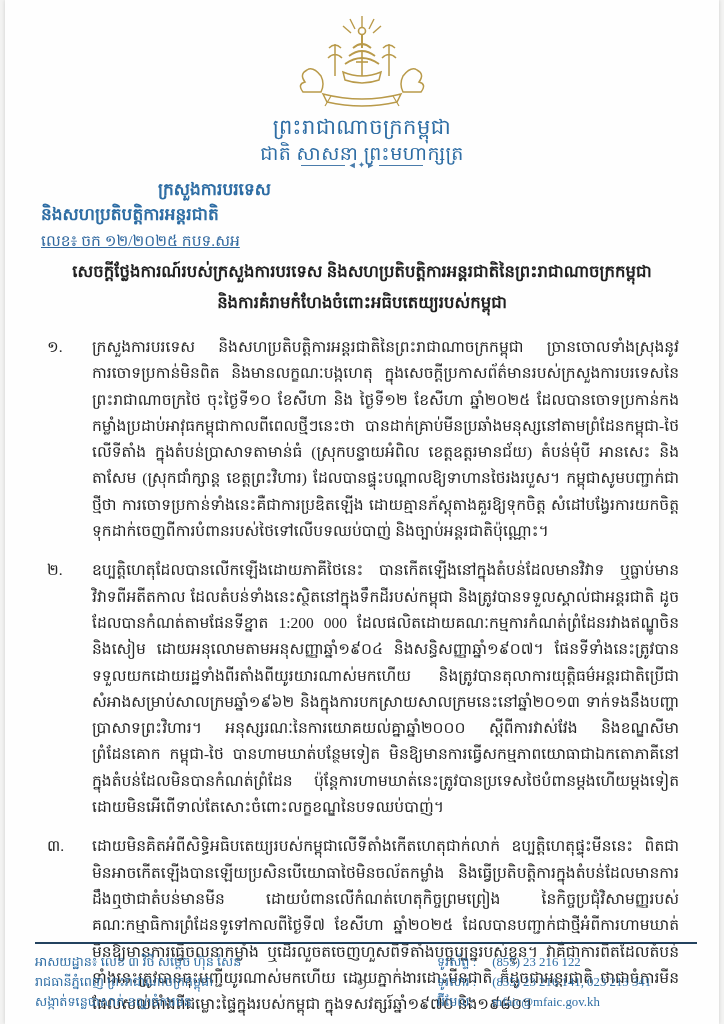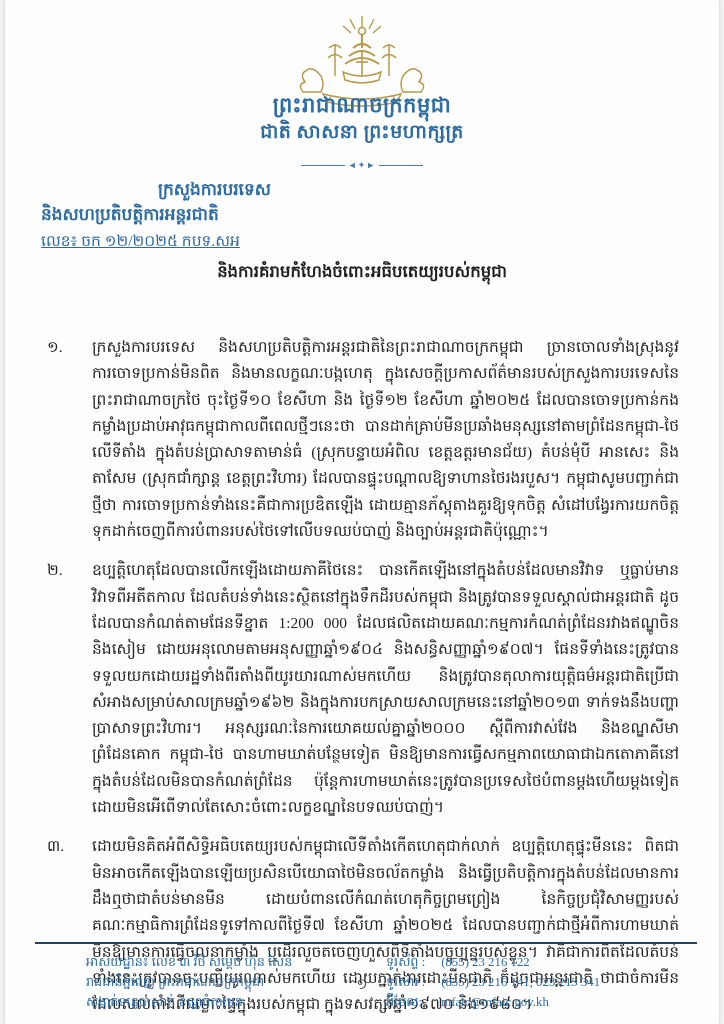--- a/index.html
+++ b/index.html
@@ -16,24 +16,24 @@
     background:#fefefe;
     box-shadow:0 0 4px rgba(0,0,0,.15);
     box-sizing:border-box;
   }
   
   .crest-wrap{
     position:absolute;top:14px;left:0;right:0;
     display:flex;justify-content:center;
   }
   .kingdom-head{
-    position:absolute;top:92px;left:0;right:0;
+    position:absolute;top:114px;left:0;right:0;
     text-align:center;
     color:#2e6da4;
-    font-weight:bold;
+    font-weight:normal;
   }
   .kingdom-line1{font-size:21px;line-height:27px;letter-spacing:.5px;}
   .kingdom-line2{font-size:19px;line-height:26px;letter-spacing:.5px;}
   .divider{
     position:absolute;top:160px;left:0;right:0;
     display:flex;align-items:center;justify-content:center;
     color:#4a7cab;
   }
   .divider .dline{width:44px;height:1px;background:#4a7cab;}
   .divider .dcore{font-size:9px;margin:0 3px;letter-spacing:1px;color:#4a7cab;}
@@ -61,21 +61,21 @@
   .para{display:flex;margin-bottom:13px;}
   .para-num{flex:0 0 30px;white-space:nowrap;}
   .para-body{flex:1;text-align:justify;margin-left:15px;}
   
   .footer-rule{
     position:absolute;left:30px;right:22px;top:942px;
     height:2px;background:#23425f;
   }
   .footer{
     position:absolute;left:30px;right:22px;top:952px;
-    display:flex;justify-content:center;
+    display:flex;justify-content:space-between;
     color:#2e6da4;font-size:12.8px;line-height:20px;
   }
   .footer .addr{width:300px;}
   .footer .contact{width:260px;}
   .contact-row{white-space:nowrap;}
   .contact-row .lbl{display:inline-block;min-width:52px;}
   .page-num{
     position:absolute;left:0;right:0;top:974px;
     text-align:center;color:#555;font-size:15px;
   }
@@ -131,20 +131,21 @@
     <span class="dline"></span>
   </div>
 
   <div class="ministry-block">
     <div class="ministry-l1">ក្រសួងការបរទេស</div>
     <div class="ministry-l2">និងសហប្រតិបត្តិការអន្តរជាតិ</div>
     <div class="ref-line">លេខ៖ ចក ១២/២០២៥ កបទ.សអ</div>
   </div>
 
   <div class="doc-title">
+    <div>សេចក្ដីថ្លែងការណ៍របស់ក្រសួងការបរទេស និងសហប្រតិបត្តិការអន្តរជាតិនៃព្រះរាជាណាចក្រកម្ពុជា</div>
     <div>និងការគំរាមកំហែងចំពោះអធិបតេយ្យរបស់កម្ពុជា</div>
   </div>
 
   <div class="body-text">
     <div class="para">
       <span class="para-num">១.</span>
       <div class="para-body">ក្រសួងការបរទេស និងសហប្រតិបត្តិការអន្តរជាតិនៃព្រះរាជាណាចក្រកម្ពុជា ច្រានចោលទាំងស្រុងនូវការចោទប្រកាន់មិនពិត និងមានលក្ខណៈបង្កហេតុ ក្នុងសេចក្ដីប្រកាសព័ត៌មានរបស់ក្រសួងការបរទេសនៃព្រះរាជាណាចក្រថៃ ចុះថ្ងៃទី១០ ខែសីហា និង ថ្ងៃទី១២ ខែសីហា ឆ្នាំ២០២៥ ដែលបានចោទប្រកាន់កងកម្លាំងប្រដាប់អាវុធកម្ពុជាកាលពីពេលថ្មីៗនេះថា បានដាក់គ្រាប់មីនប្រឆាំងមនុស្សនៅតាមព្រំដែនកម្ពុជា-ថៃ លើទីតាំង ក្នុងតំបន់ប្រាសាទតាមាន់ធំ (ស្រុកបន្ទាយអំពិល ខេត្តឧត្តរមានជ័យ) តំបន់មុំបី អានសេះ និងតាសែម (ស្រុកជាំក្សាន្ត ខេត្តព្រះវិហារ) ដែលបានផ្ទុះបណ្ដាលឱ្យទាហានថៃរងរបួស។ កម្ពុជាសូមបញ្ជាក់ជាថ្មីថា ការចោទប្រកាន់ទាំងនេះគឺជាការប្រឌិតឡើង ដោយគ្មានភ័ស្តុតាងគួរឱ្យទុកចិត្ត សំដៅបង្វែរការយកចិត្តទុកដាក់ចេញពីការបំពានរបស់ថៃទៅលើបទឈប់បាញ់ និងច្បាប់អន្តរជាតិប៉ុណ្ណោះ។</div>
     </div>
     <div class="para">
       <span class="para-num">២.</span>

